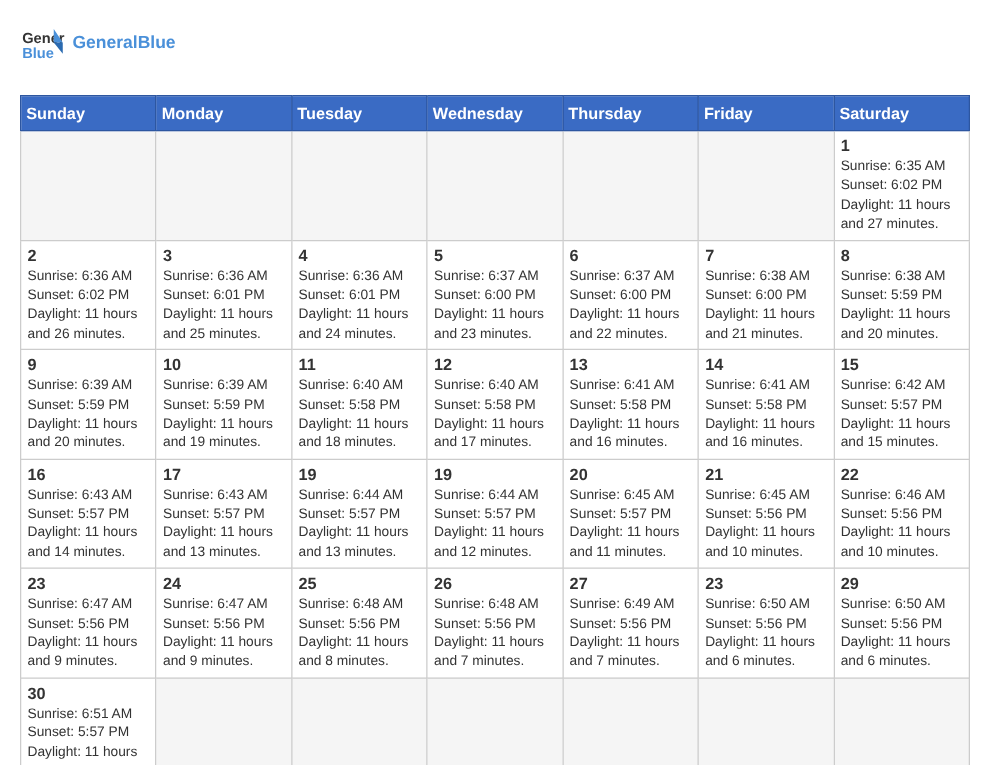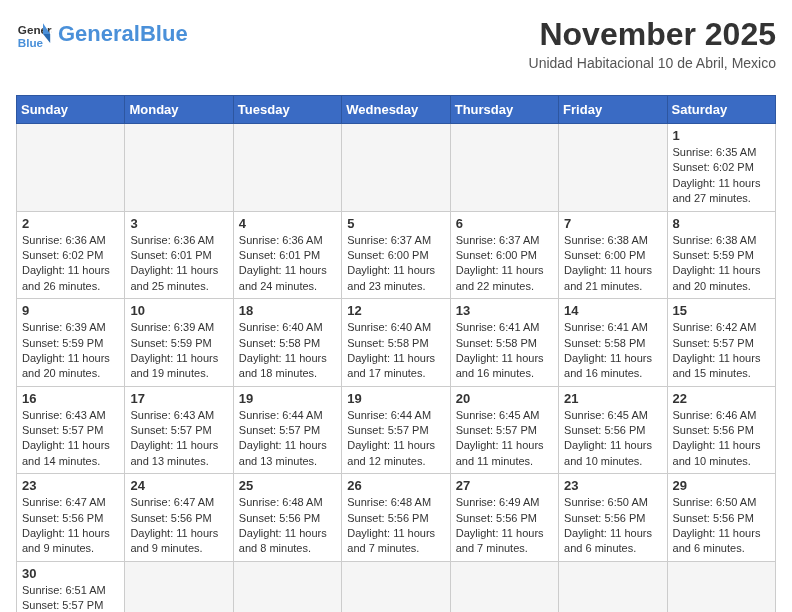--- a/index.html
+++ b/index.html
@@ -15,21 +15,21 @@
       align-items: flex-start;
       justify-content: space-between;
       margin-bottom: 8px;
     }
     .logo {
       display: flex;
       align-items: center;
       gap: 6px;
     }
     .logo-text {
-      font-size: 22px;
+      font-size: 14px;
       font-weight: bold;
       color: #333;
       line-height: 1.1;
     }
     .logo-text span {
       color: #4a90d9;
     }
     .logo-icon {
       width: 36px;
       height: 36px;
@@ -102,24 +102,20 @@
       <text x="2" y="34" font-size="13" font-weight="bold" fill="#4a90d9">Blue</text>
       <polygon points="30,8 38,20 30,20" fill="#4a90d9"></polygon>
       <polygon points="30,20 38,20 38,30" fill="#2a6ab0"></polygon>
     </svg>
     <div>
       <div class="logo-text">
         <span>General</span><span>Blue</span>
       </div>
     </div>
   </div>
-  <div class="title-block">
-    <div class="month-title">November 2025</div>
-    <div class="subtitle">Unidad Habitacional 10 de Abril, Mexico</div>
-  </div>
 </div>
 
 <table class="calendar">
   <thead>
     <tr>
       <th>Sunday</th>
       <th>Monday</th>
       <th>Tuesday</th>
       <th>Wednesday</th>
       <th>Thursday</th>
@@ -180,21 +176,21 @@
     <tr>
       <td>
         <span class="day-number">9</span>
         <div class="day-info">Sunrise: <span>6:39 AM</span><br>Sunset: <span>5:59 PM</span><br>Daylight: <span>11 hours and 20 minutes.</span></div>
       </td>
       <td>
         <span class="day-number">10</span>
         <div class="day-info">Sunrise: <span>6:39 AM</span><br>Sunset: <span>5:59 PM</span><br>Daylight: <span>11 hours and 19 minutes.</span></div>
       </td>
       <td>
-        <span class="day-number">18</span>
+        <span class="day-number">11</span>
         <div class="day-info">Sunrise: <span>6:40 AM</span><br>Sunset: <span>5:58 PM</span><br>Daylight: <span>11 hours and 18 minutes.</span></div>
       </td>
       <td>
         <span class="day-number">12</span>
         <div class="day-info">Sunrise: <span>6:40 AM</span><br>Sunset: <span>5:58 PM</span><br>Daylight: <span>11 hours and 17 minutes.</span></div>
       </td>
       <td>
         <span class="day-number">13</span>
         <div class="day-info">Sunrise: <span>6:41 AM</span><br>Sunset: <span>5:58 PM</span><br>Daylight: <span>11 hours and 16 minutes.</span></div>
       </td>

